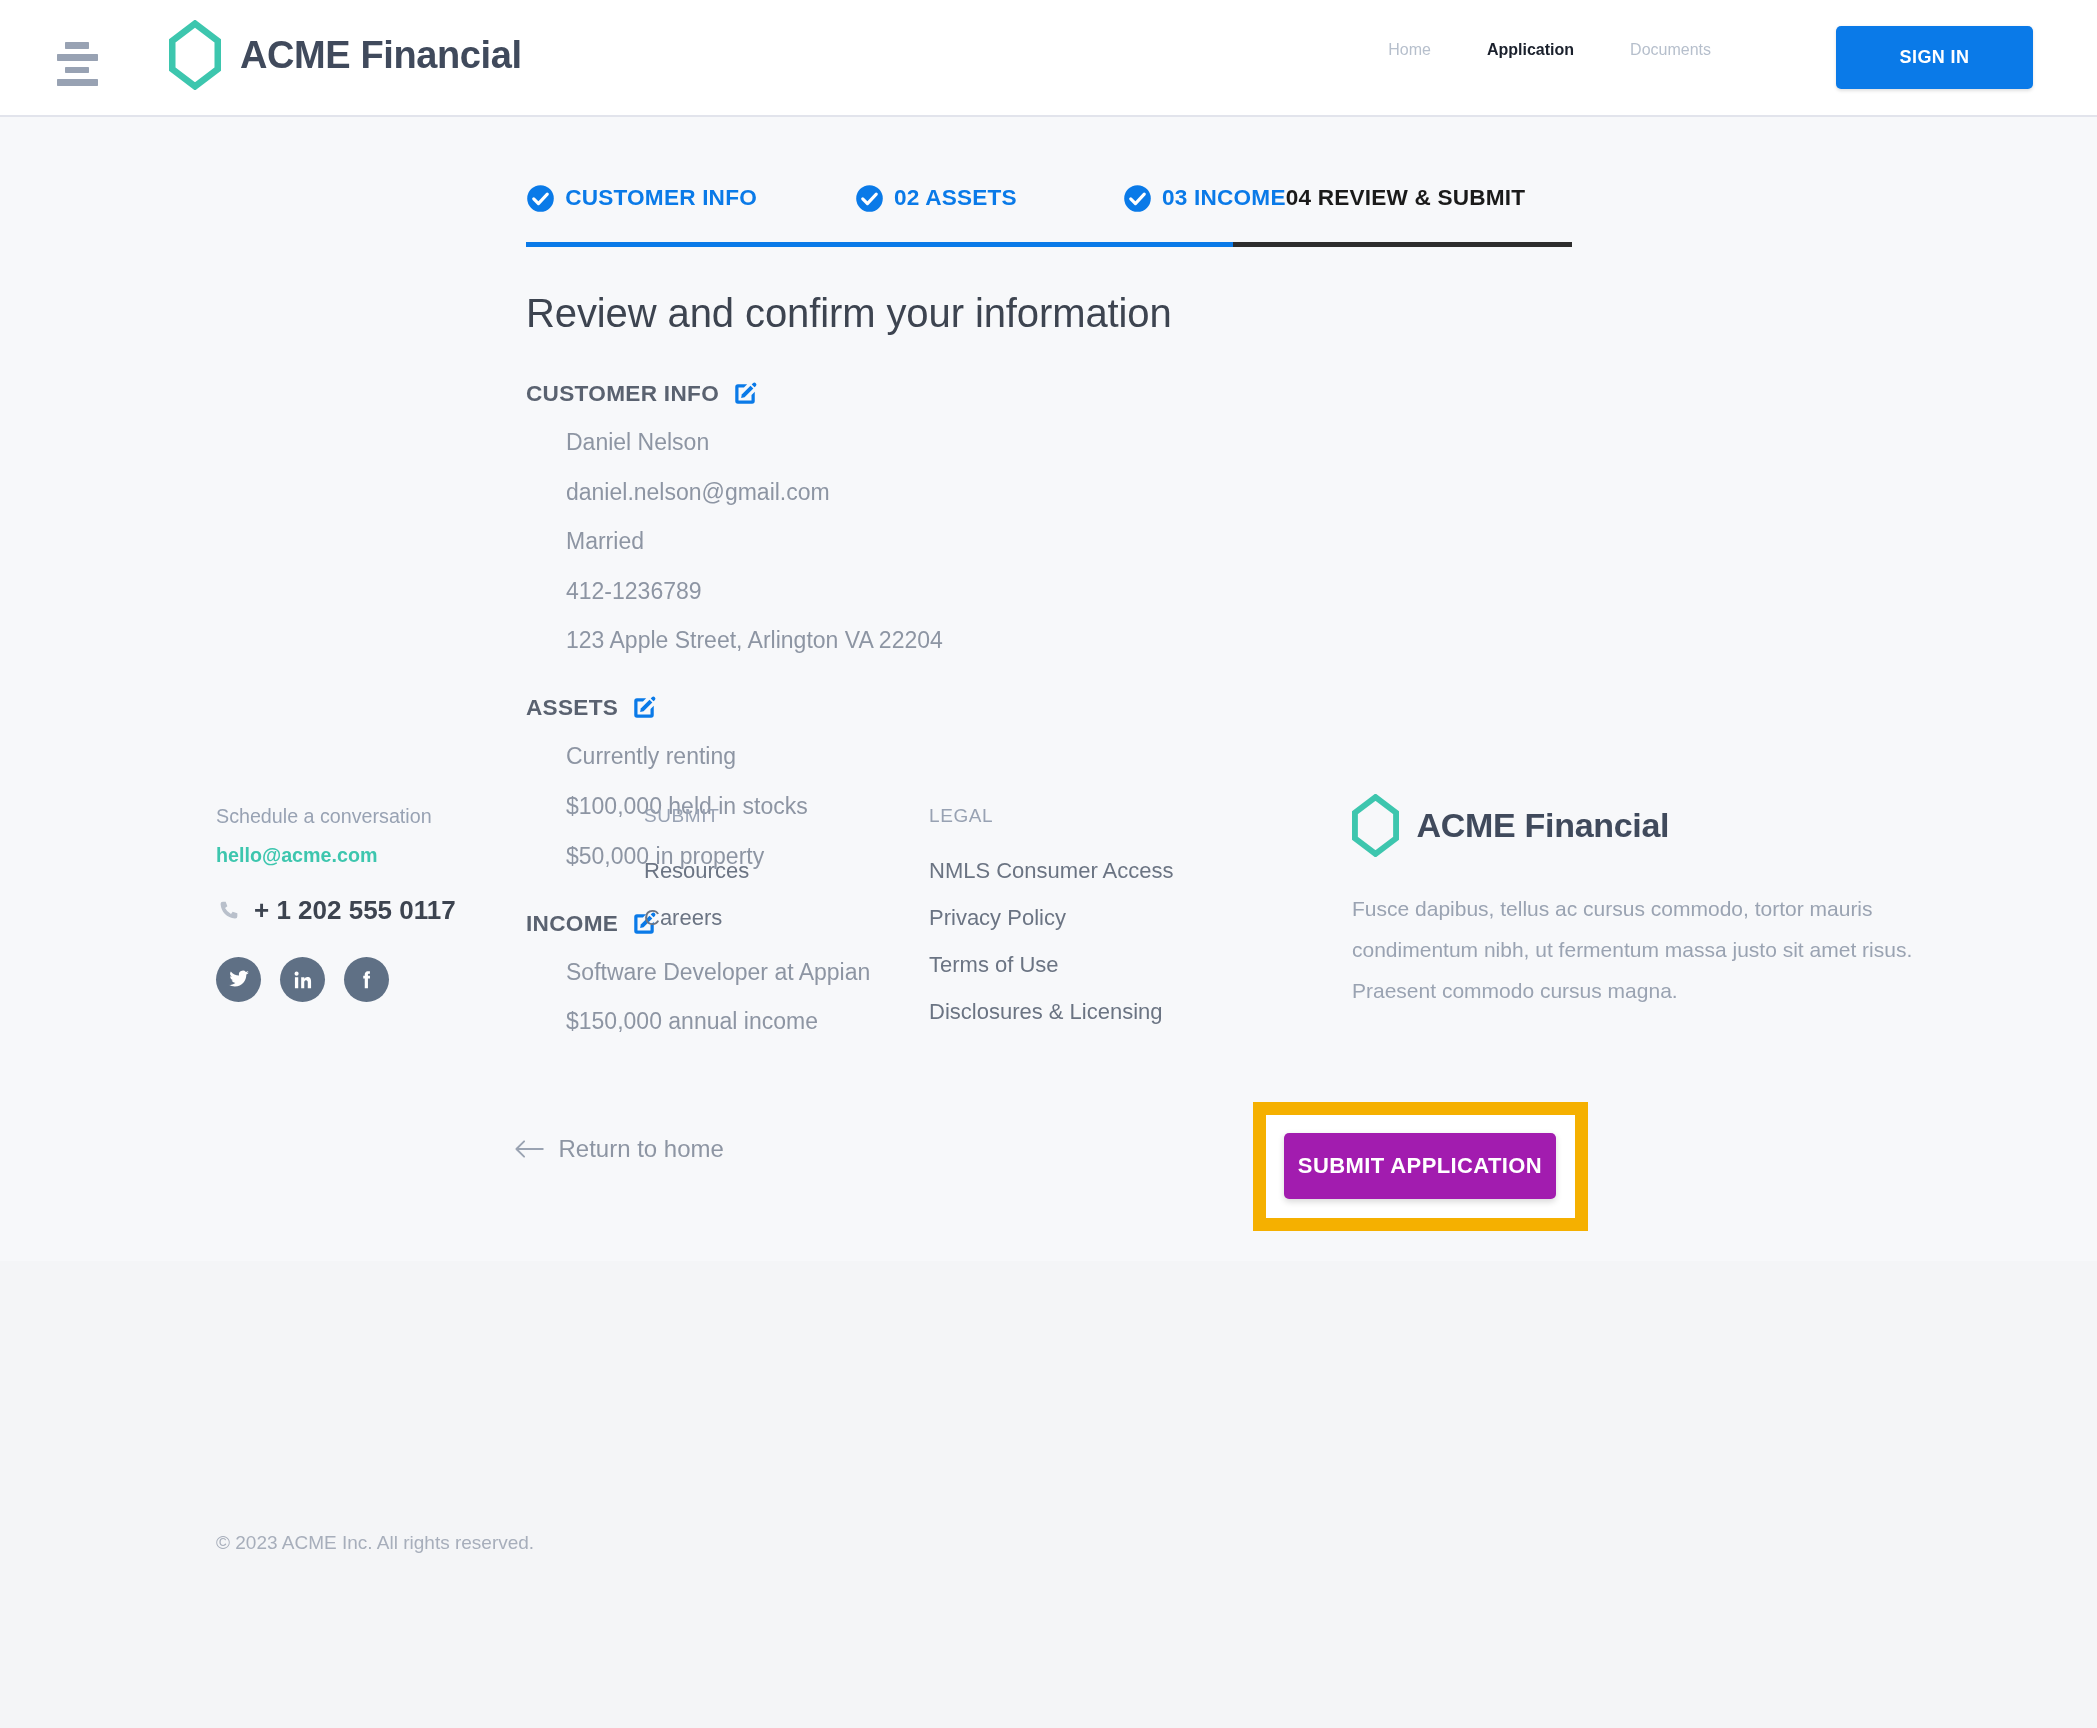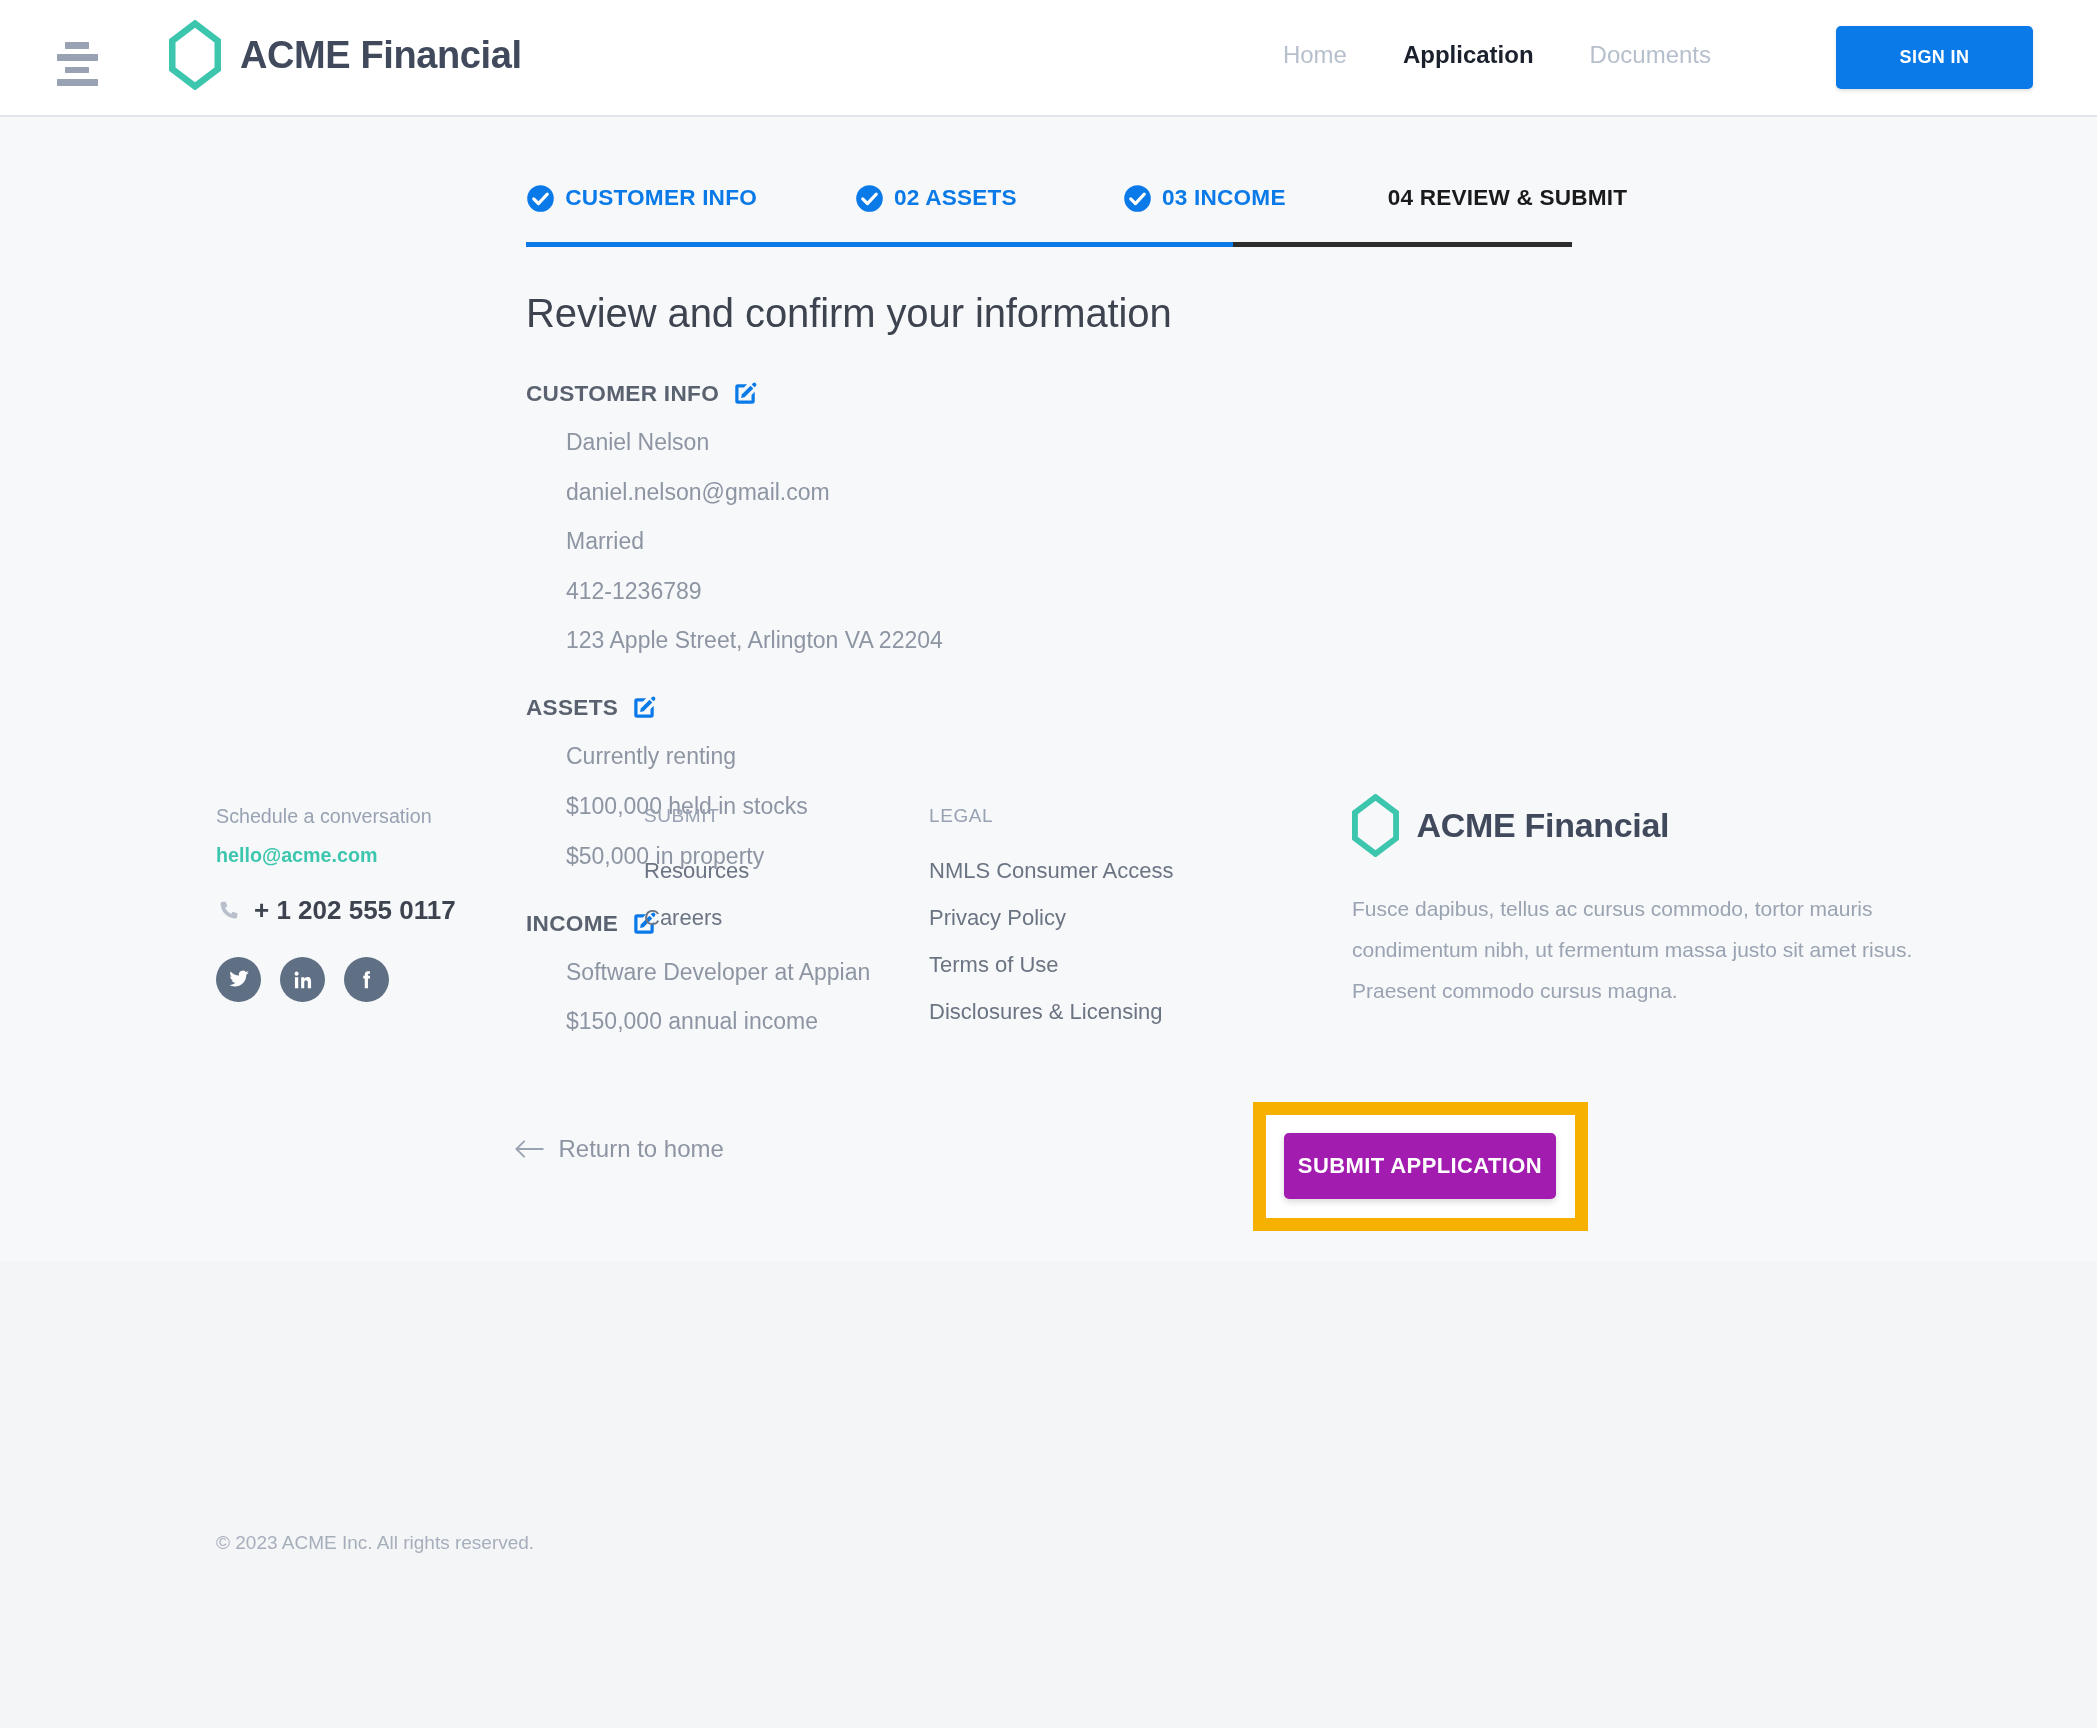--- a/index.html
+++ b/index.html
@@ -27,42 +27,42 @@
   .hamburger i:nth-child(1){ width:24px; margin-left:8px; }
   .hamburger i:nth-child(2){ width:41px; }
   .hamburger i:nth-child(3){ width:24px; margin-left:8px; }
   .hamburger i:nth-child(4){ width:41px; margin-bottom:0; }
 
   .brand { position:absolute; left:169px; top:20.4px; display:flex; align-items:center; gap:19px; }
   .hexlogo { width:52px; height:70px; display:block; }
   .brand-name { font-size:38px; font-weight:bold; color:#404a5c; letter-spacing:-0.4px; }
 
   .navlinks { position:absolute; right:358px; top:41px; display:flex; align-items:center; gap:0; }
-  .navlink { font-size:24px; padding:0 28px; text-decoration:none; }
+  .navlink { font-size:16px; padding:0 28px; text-decoration:none; }
   .navlink.muted { color:#b6bfcc; }
   .navlink.active { color:#1a202c; font-weight:700;text-align:center; }
   .signin {
     position:absolute; right:64px; top:26px;
     width:197px; height:63px; background:#0a7ae8; color:#ffffff;
     border:none; border-radius:5.1px; font-size:18px; font-weight:bold;
     letter-spacing:0.4px; cursor:pointer;
     font-family:"Liberation Sans", sans-serif;
     box-shadow:0 1.5px 3.6px rgba(0,0,0,0.12);
   }
 
   
   .stepper {
     position:absolute; left:526px; top:172px; width:1046px;
   }
   .steps { display:flex; align-items:center; height:52px; }
   .step { display:flex; align-items:center; gap:10.2px; cursor:pointer; white-space:nowrap; }
   .step-1 { margin-left:0; }
   .step-2 { margin-left:98px; }
   .step-3 { margin-left:106px; }
-  .step-4 { margin-left:102px; }
+  .step-4 { }
   .step-label { font-size:22.6px; font-weight:bold; color:#0a7ae8; letter-spacing:0.2px; }
   .step.current .step-label { color:#1a1a1a; }
   .check { width:29px; height:29px; display:block; }
   .rail { display:flex; height:5.1px; margin-top:17.5px; }
   .rail-done { flex:0 0 707px; background:#0a7ae8; }
   .rail-current { flex:1 1 auto; background:#2d2d2d; }
 
   
   .content { position:absolute; left:526px; top:291px; width:1056px; }
   .page-title { font-size:40px; color:#3d4450; font-weight:normal; margin:0 0 45px 0; letter-spacing:-0.1px; }

